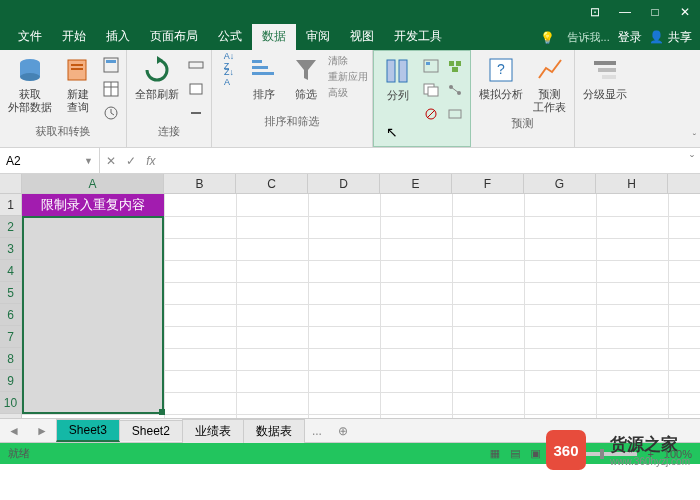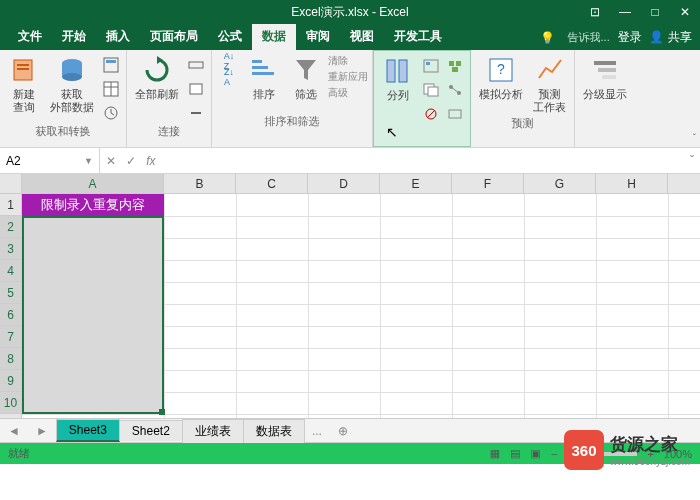--- a/index.html
+++ b/index.html
@@ -2,21 +2,21 @@
 <html><head>
 <meta charset="utf-8">
 <style>
 * { margin: 0; padding: 0; box-sizing: border-box; font-family: "Microsoft YaHei", sans-serif; }
 body { width: 700px; height: 500px; background: #fff; overflow: hidden; position: relative; }
 .titlebar { height: 24px; background: #0d6237; display: flex; align-items: center; color: #fff; font-size: 12px; }
 .titlebar .spacer { flex: 1; }
 .titlebar .title { flex: 0; white-space: nowrap; position: absolute; left: 50%; transform: translateX(-50%); }
 .titlebar .btn { width: 30px; text-align: center; font-size: 12px; }
 .tabstrip { height: 26px; background: #0d6237; display: flex; align-items: flex-end; color: #fff; font-size: 12px; padding-left: 8px; }
-.tab { padding: 4px 10px 5px; cursor: pointer; font-weight: bold; }
+.tab { padding: 4px 10px 5px; cursor: pointer; }
 .tab.active { background: #f1f1f1; color: #217346; }
 .tabstrip .tell { color: #bde0cd; font-size: 11px; margin-left: 4px; }
 .tabstrip .right { margin-left: auto; display: flex; align-items: center; gap: 8px; padding-right: 8px; padding-bottom: 4px; }
 .ribbon { height: 98px; background: #f1f1f1; border-bottom: 1px solid #d4d4d4; display: flex; font-size: 11px; color: #444; }
 .group { border-right: 1px solid #d4d4d4; display: flex; flex-direction: column; padding: 2px 4px 0; }
 .group .body { flex: 1; display: flex; align-items: flex-start; gap: 2px; }
 .group .label { text-align: center; font-size: 11px; color: #666; padding-bottom: 18px; }
 .bigbtn { display: flex; flex-direction: column; align-items: center; justify-content: flex-start; padding: 2px 4px; cursor: pointer; min-width: 40px; }
 .bigbtn .ic { width: 32px; height: 32px; margin-bottom: 2px; display: flex; align-items: center; justify-content: center; }
 .bigbtn .txt { text-align: center; line-height: 13px; font-size: 11px; white-space: pre; }
@@ -37,36 +37,35 @@
 .cells { position: relative; flex: 1; }
 .cell-border { position: absolute; border-right: 1px solid #e0e0e0; border-bottom: 1px solid #e0e0e0; }
 .hdr-cell { position: absolute; left: 0; top: 0; width: 142px; height: 22px; background: #a21caf; color: #fff; font-size: 13px; text-align: center; line-height: 22px; }
 .selection { position: absolute; left: 0; top: 22px; width: 142px; height: 198px; background: #d9d9d9; border: 2px solid #217346; }
 .sel-handle { position: absolute; right: -3px; bottom: -3px; width: 6px; height: 6px; background: #217346; }
 .sheet-tabs { height: 24px; border-top: 1px solid #ccc; display: flex; align-items: center; font-size: 12px; background: #f3f3f3; }
 .sheet-nav { padding: 0 8px; color: #888; }
 .sheet-tab { padding: 3px 12px; border: 1px solid #ccc; border-bottom: none; background: #e8e8e8; margin-right: -1px; cursor: pointer; }
 .sheet-tab.active { background: #14b8a6; border-bottom: 2px solid #217346; }
 .status { height: 22px; background: #22c55e; border-top: 1px solid #ccc; display: flex; align-items: center; font-size: 11px; color: #555; padding: 0 8px; justify-content: space-between; }
-.watermark { position: absolute; right: 10px; bottom: 30px; display: flex; align-items: center; gap: 6px; }
+.watermark { position: absolute; right: 10px; bottom: 30px; display: flex; align-items: center; gap: 24px; }
 .wm-badge { width: 40px; height: 40px; background: #e74c3c; border-radius: 7px; color: #fff; display: flex; align-items: center; justify-content: center; font-size: 15px; font-weight: bold; }
 .wm-text { font-size: 17px; color: #333; font-weight: 600; }
 .wm-sub { font-size: 10px; color: #888; }
 .cursor { position: absolute; left: 386px; top: 124px; font-size: 14px; pointer-events:none; }
 svg { display: block; }
 .sort-az { width:26px; height:30px; }
 .collapse-icon { position: absolute; right: 4px; bottom: 4px; font-size: 10px; color: #666; }
 .ribbon-wrapper { position: relative; }
 </style>
 </head>
 <body>
 
 <div class="titlebar">
   <div class="spacer"></div>
-  <div class="title">Excel演示.xlsx - Excel</div>
   <div class="btn">⊡</div>
   <div class="btn">—</div>
   <div class="btn">□</div>
   <div class="btn">✕</div>
 </div>
 
 <div class="tabstrip">
   <div class="tab">文件</div>
   <div class="tab">开始</div>
   <div class="tab">插入</div>
@@ -84,38 +83,38 @@
   </div>
 </div>
 
 <div class="ribbon-wrapper">
 <div class="ribbon">
   <div class="group">
     <div class="body">
       <div class="bigbtn">
         <div class="ic">
               <svg width="28" height="28">
+                <ellipse cx="14" cy="7" rx="10" ry="4" fill="#5b9bd5"></ellipse>
+                <rect x="4" y="7" width="20" height="14" fill="#5b9bd5"></rect>
+                <ellipse cx="14" cy="21" rx="10" ry="4" fill="#4682b4"></ellipse>
+              </svg>
+            </div>
+        <div class="txt">获取
+外部数据</div>
+      </div>
+      <div class="bigbtn">
+        <div class="ic">
+              <svg width="28" height="28">
                 <rect x="4" y="4" width="18" height="20" fill="#f4b183" stroke="#c55a11"></rect>
                 <rect x="7" y="8" width="12" height="2" fill="#c55a11"></rect>
                 <rect x="7" y="12" width="12" height="2" fill="#c55a11"></rect>
               </svg>
             </div>
         <div class="txt">新建
 查询</div>
-      </div>
-      <div class="bigbtn">
-        <div class="ic">
-              <svg width="28" height="28">
-                <ellipse cx="14" cy="7" rx="10" ry="4" fill="#5b9bd5"></ellipse>
-                <rect x="4" y="7" width="20" height="14" fill="#5b9bd5"></rect>
-                <ellipse cx="14" cy="21" rx="10" ry="4" fill="#4682b4"></ellipse>
-              </svg>
-            </div>
-        <div class="txt">获取
-外部数据</div>
       </div>
       <div class="smallcol">
         <div class="smallbtn">
               <svg width="16" height="16">
                 <rect x="1" y="1" width="14" height="14" fill="none" stroke="#666"></rect>
                 <rect x="3" y="3" width="10" height="3" fill="#5b9bd5"></rect>
               </svg>
             </div>
         <div class="smallbtn">
               <svg width="16" height="16">

